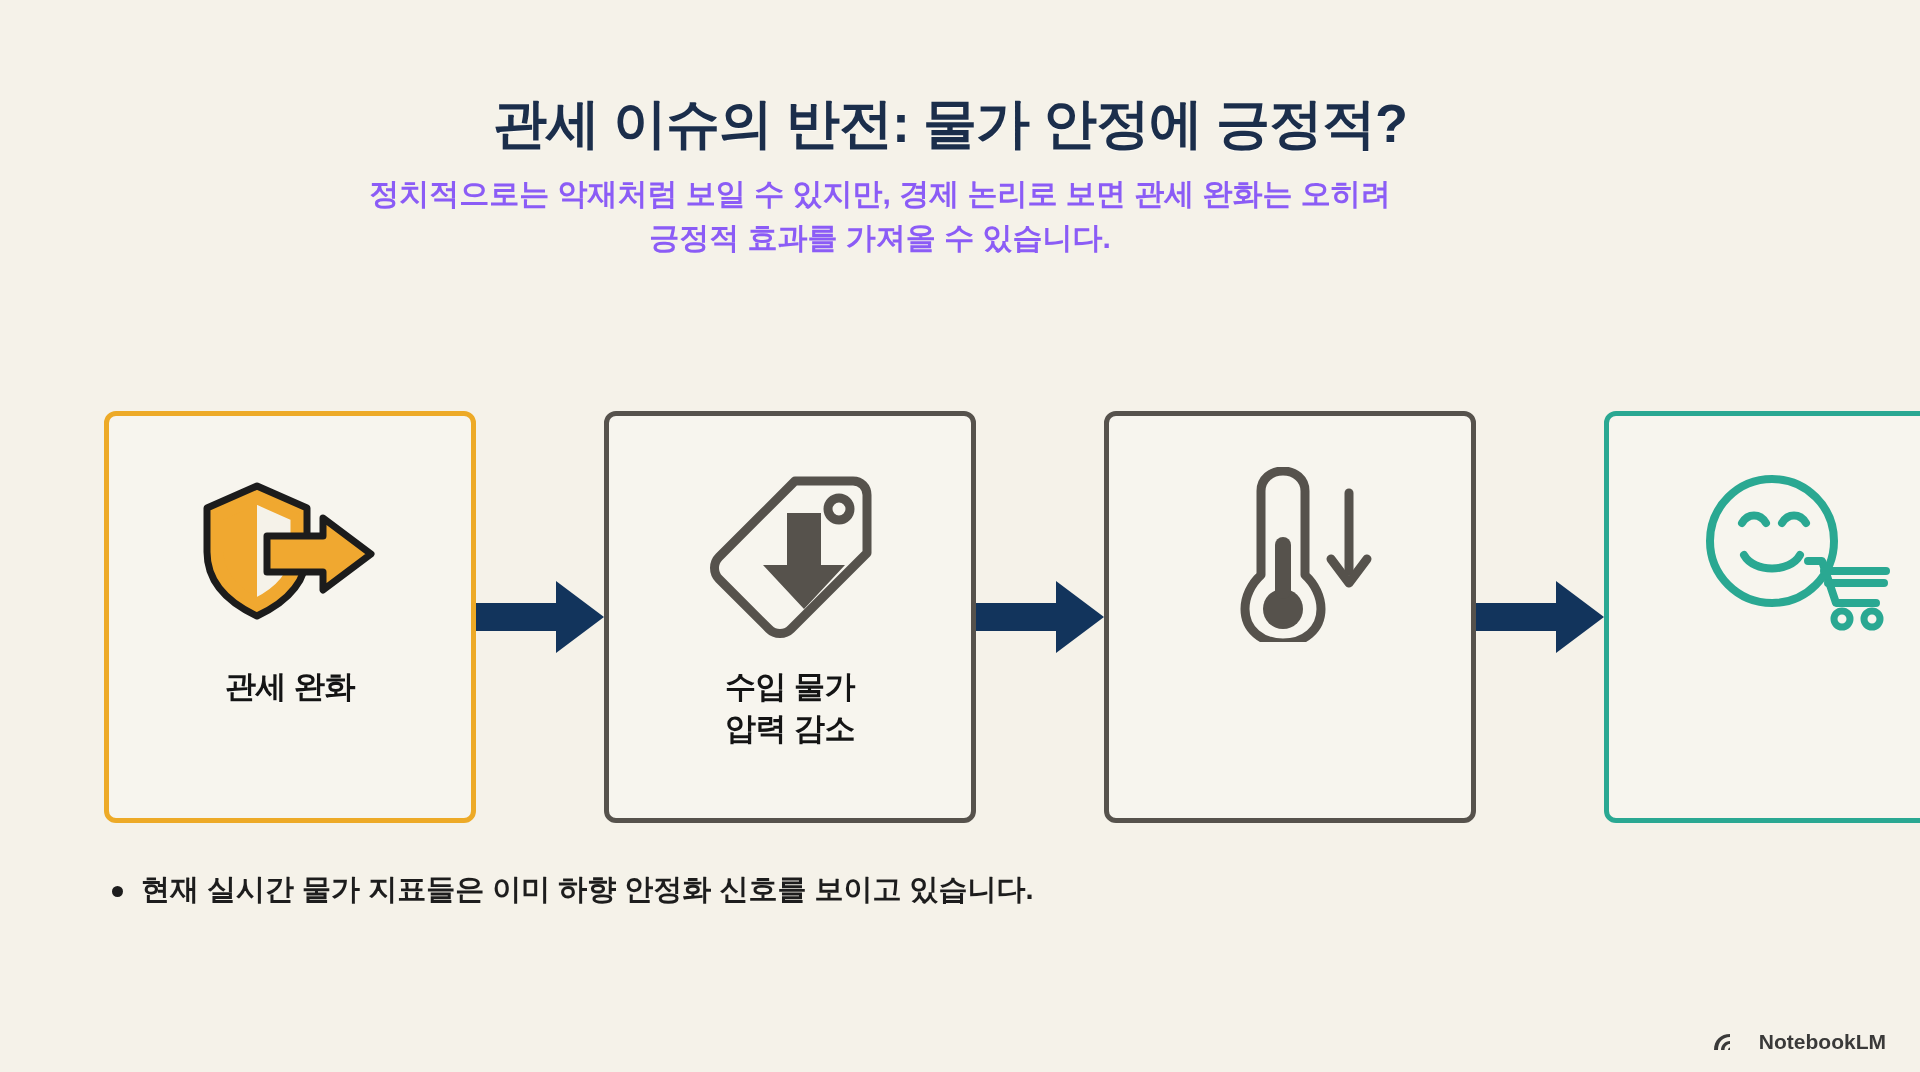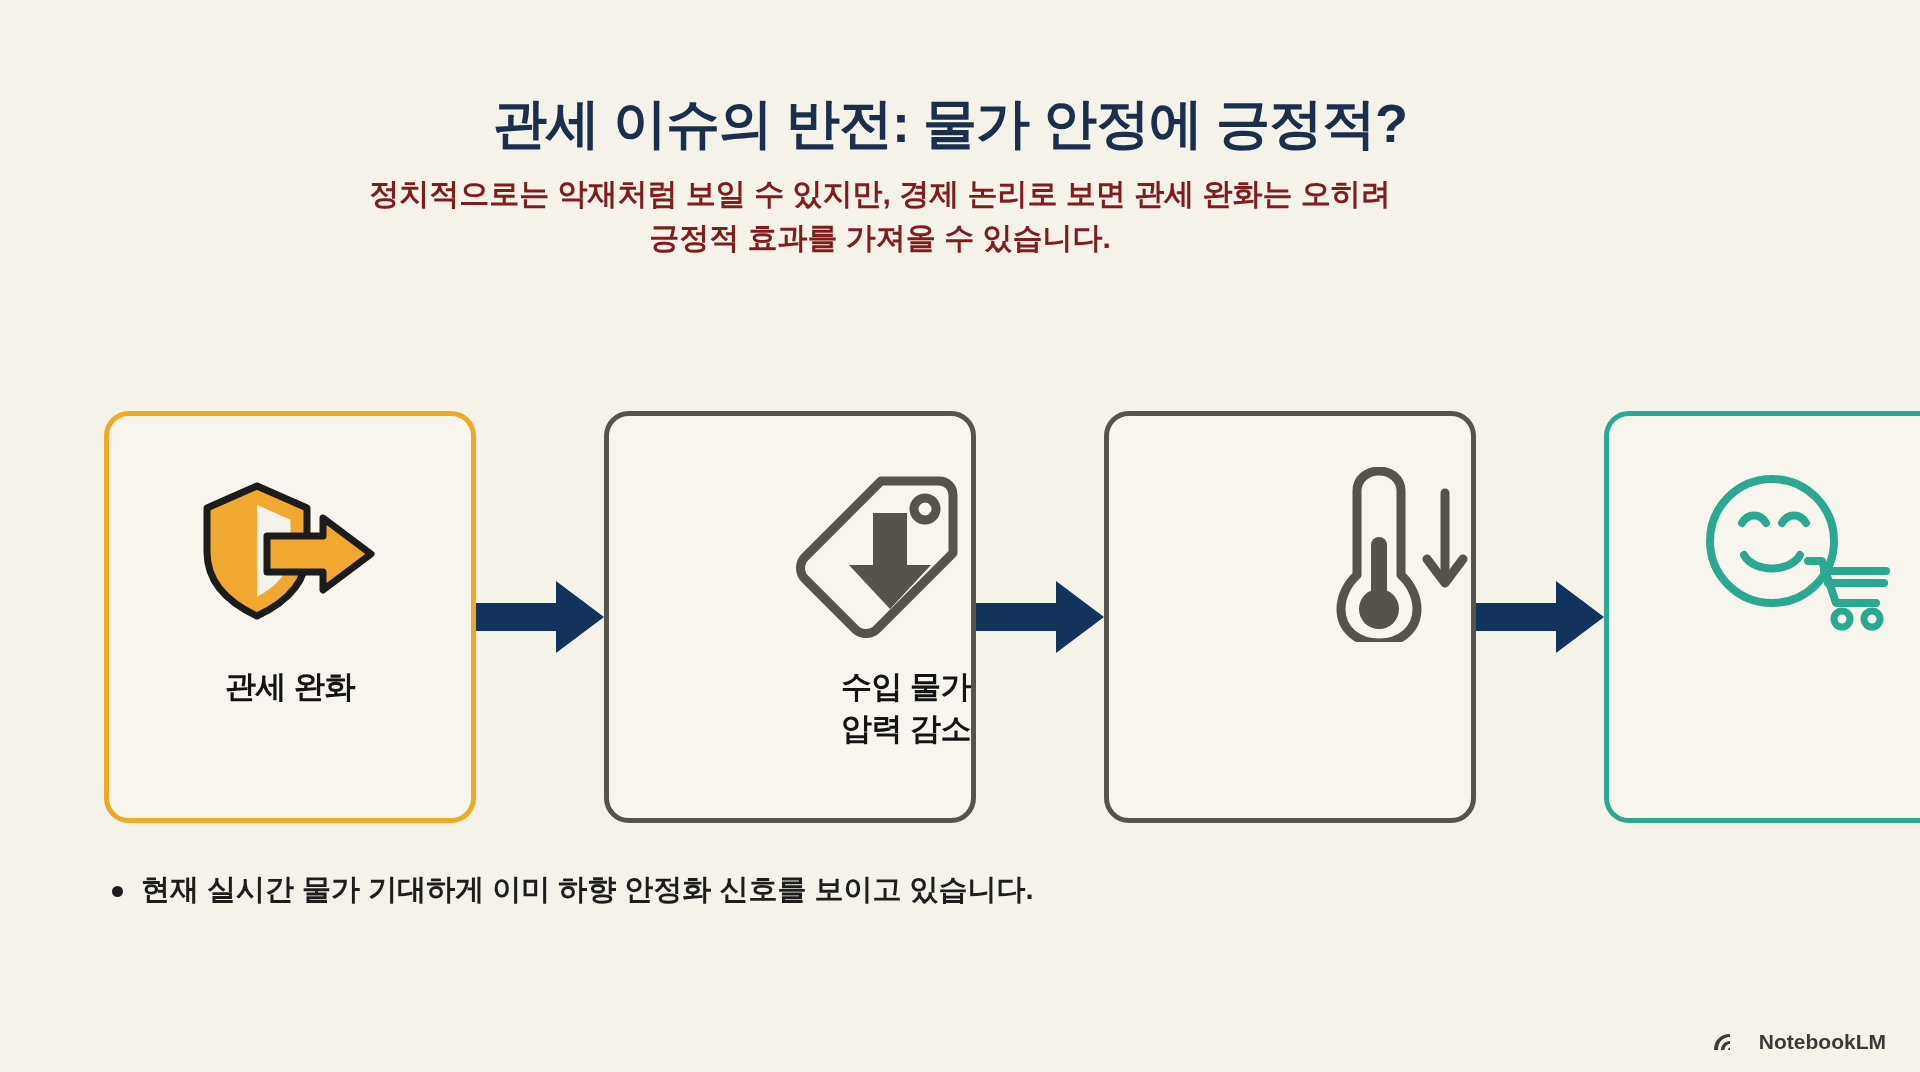--- a/index.html
+++ b/index.html
@@ -33,54 +33,54 @@
     color: #1b2e4b;
     letter-spacing: -1px;
     line-height: 1.15;
     margin: 0;
     text-shadow: 0 1px 0 rgba(255,255,255,0.55);
   }
   #subtitle {
     margin: 18px 0 0 0;
     font-size: 30px;
     font-weight: 700;
-    color: #7f1d1d;
+    color: #8b5cf6;
     line-height: 1.45;
     max-width: 1560px;
   }
   #subtitle .ln {
     display: block;
   }
 
   
   #flow {
     position: absolute;
     left: 104px;
     top: 408px;
     width: 1712px;
     height: 418px;
     display: flex;
     align-items: center;
   }
   .step {
     width: 372px;
     height: 412px;
-    border-radius: 25px;
+    border-radius: 12px;
     border: 5px solid #56524c;
     background: rgba(255,255,255,0.22);
     box-sizing: border-box;
     display: flex;
     flex-direction: column;
     align-items: center;
     justify-content: flex-start;
     padding-top: 48px;
     flex: 0 0 auto;
   }
   .step.accent-orange { border-color: #edaa27; }
-  .step.accent-gray   { border-color: #56524c; align-items: flex-end; }
+  .step.accent-gray   { border-color: #56524c; }
   .step.accent-teal   { border-color: #2aa892; }
 
   .step-icon {
     height: 180px;
     display: flex;
     align-items: center;
     justify-content: center;
   }
   .step-label {
     margin-top: 22px;
@@ -239,21 +239,21 @@
           <circle cx="182" cy="150" r="8" fill="none" stroke="#2aa892" stroke-width="7"></circle>
         </svg>
       </div>
     </div>
 
   </div>
 
   <div id="bullets">
     <div class="bullet">
       <span class="dot"></span>
-      <span class="txt">현재 실시간 물가 기대하게 이미 하향 안정화 신호를 보이고 있습니다.</span>
+      <span class="txt">현재 실시간 물가 지표들은 이미 하향 안정화 신호를 보이고 있습니다.</span>
     </div>
   </div>
 
   <div id="watermark">
     <svg width="24" height="22" viewBox="0 0 24 22" aria-hidden="true">
       <path d="M3 19 C3 9 10 3 19 3 C19 3 19 6 19 6 C12 6 7 11 7 19 Z" fill="#2b2b2b"></path>
       <path d="M10 19 C10 14 14 10 19 10 L19 13 C16 13 13.5 15.5 13.5 19 Z" fill="#2b2b2b"></path>
       <path d="M17 19 C17 17.5 18 16.5 19 16.5 L19 19 Z" fill="#2b2b2b"></path>
     </svg>
     <span>NotebookLM</span>

